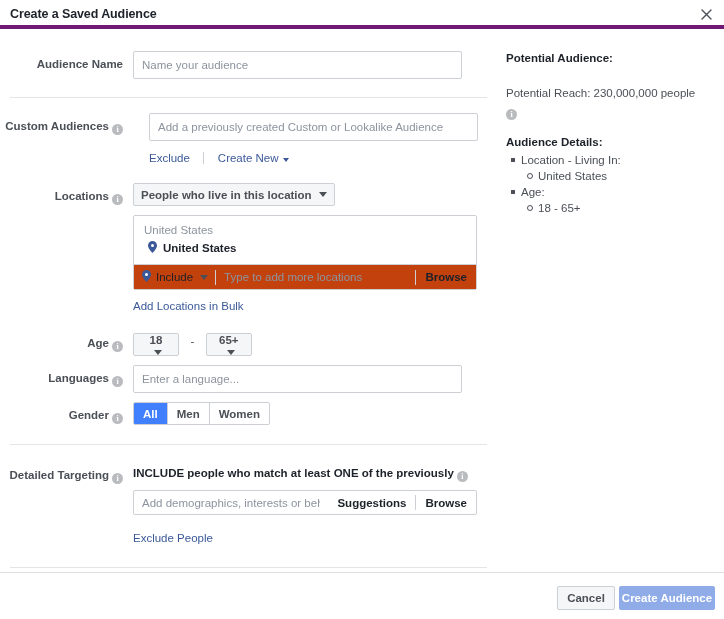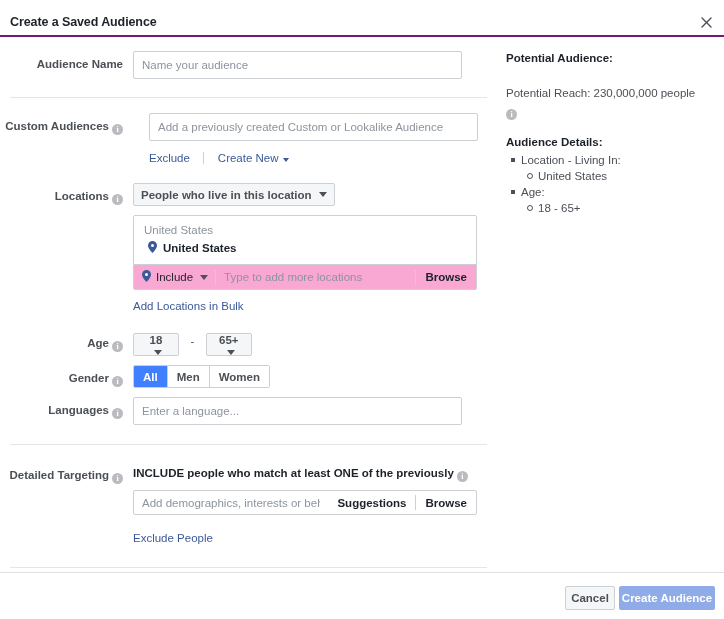--- a/index.html
+++ b/index.html
@@ -15,24 +15,24 @@
     position: relative;
     width: 724px;
     height: 619px;
     background: #ffffff;
     overflow: hidden;
   }
 
   
   .dialog-header {
     position: absolute;
-    left: 0; top: 8px;
+    left: 0; top: 0;
     width: 724px; height: 29px;
     background: #ffffff;
-    border-bottom: 2px solid #701a75;
+    border-bottom: 4px solid #701a75;
   }
   .dialog-title {
     position: absolute;
     left: 10px; top: 7px;
     font-size: 12.5px;
     font-weight: bold;
     color: #1d2129;
     letter-spacing: -0.1px;
   }
   .close-btn {
@@ -177,21 +177,21 @@
     font-size: 11.5px;
     font-weight: bold;
     color: #1d2129;
   }
   .loc-item .pin { margin-right: 6px; }
   .loc-input-row {
     display: flex;
     align-items: center;
     height: 25px;
     border-top: 1px solid #ccd0d5;
-    background: #f9a8d4;
+    background: #c2410c;
   }
   .inc-dd {
     display: flex;
     align-items: center;
     padding: 0 7px 0 8px;
     font-size: 11.5px;
     color: #1d2129;
     cursor: pointer;
     white-space: nowrap;
   }
@@ -364,21 +364,21 @@
     font-size: 11.5px;
     font-weight: bold;
     display: flex;
     align-items: center;
     justify-content: center;
     cursor: pointer;
     font-family: "Liberation Sans", sans-serif;
   }
   .btn-cancel {
     right: 109px;
-    width: 50px;
+    width: 58px;
     background: #f5f6f7;
     border: 1px solid #ccd0d5;
     color: #4b4f56;
   }
   .btn-primary {
     right: 9px;
     width: 96px;
     background: #8fabe8;
     border: 1px solid #8fabe8;
     color: #ffffff;
@@ -482,37 +482,37 @@
         <span class="age-dash">-</span>
         <span class="dd-btn age-dd">
           <span>65+</span>
           <i class="caret"></i>
         </span>
       </div>
     </div>
 
     <div class="row" style="padding-top:9px;">
       <div class="label">
+        <span>Languages</span><i class="info-i">i</i>
+      </div>
+      <div class="field">
+        <input class="text-input" type="text" placeholder="Enter a language..." style="">
+      </div>
+    </div>
+
+    <div class="row" style="padding-top:9px;">
+      <div class="label">
         <span>Gender</span><i class="info-i">i</i>
       </div>
       <div class="field">
         <div class="seg">
           <div class="seg-item active">All</div>
           <div class="seg-item">Men</div>
           <div class="seg-item">Women</div>
         </div>
-      </div>
-    </div>
-
-    <div class="row" style="padding-top:9px;">
-      <div class="label">
-        <span>Languages</span><i class="info-i">i</i>
-      </div>
-      <div class="field">
-        <input class="text-input" type="text" placeholder="Enter a language..." style="">
       </div>
     </div>
 
     <div style="height:19px;"></div>
     <div class="divider"></div>
 
     <div class="row" style="padding-top:21px;">
       <div class="label" style="padding-top:2px;">
         <span>Detailed Targeting</span><i class="info-i">i</i>
       </div>

